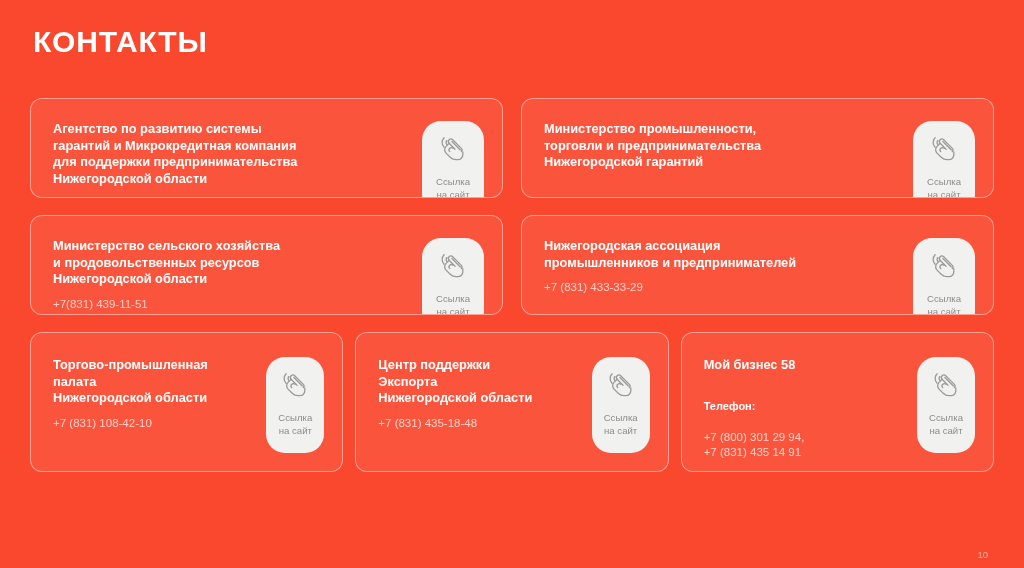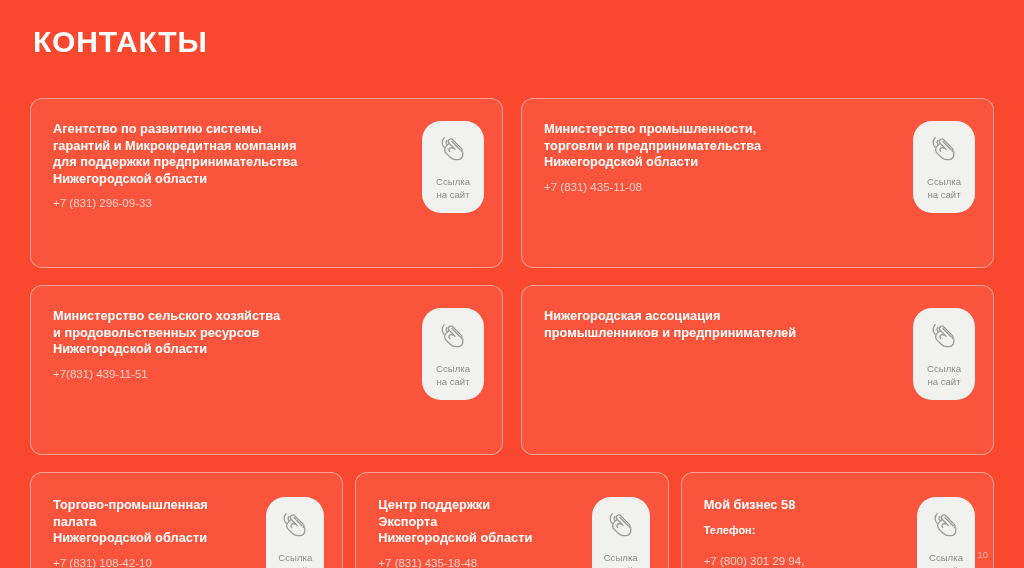--- a/index.html
+++ b/index.html
@@ -51,21 +51,21 @@
     background: #FA553C;
     border: 1px solid rgba(255,255,255,0.45);
     border-radius: 12px;
     display: flex;
     align-items: flex-start;
     justify-content: space-between;
     padding: 22px 18px 20px 22px;
     overflow: hidden;
   }
 
-  .row-1 .card, .row-2 .card { flex: 1 1 0; height: 170px; gap: 10px; }
+  .row-1 .card, .row-2 .card { flex: 1 1 0; height: 100px; gap: 10px; }
   .row-3 .card { flex: 1 1 0; height: 140px; padding-top: 24px; }
 
   .card-text {
     display: flex;
     flex-direction: column;
     min-width: 0;
     padding-right: 10px;
   }
 
   .card-name {
@@ -74,21 +74,21 @@
     line-height: 16.5px;
     color: #FFFFFF;
     white-space: pre-line;
   }
 
   .card-phone-label {
     font-size: 11px;
     font-weight: bold;
     color: #FFFFFF;
     line-height: 15px;
-    margin-top: 9px;
+    margin-top: 25px;
   }
 
   .card-phone {
     font-size: 11.5px;
     line-height: 15.5px;
     color: rgba(255,255,255,0.72);
     white-space: pre-line;
     margin-top: 9px;
   }
   .card-phone.tight { margin-top: 16px; }
@@ -167,22 +167,21 @@
         </span>
         <span class="link-label">Ссылка
 на сайт</span>
       </div>
     </div>
 
     <div class="card">
       <div class="card-text">
         <div class="card-name">Министерство промышленности,
 торговли и предпринимательства
-Нижегородской области</div>
-        <div class="card-phone">+7 (831) 435-11-08</div>
+Нижегородской гарантий</div>
       </div>
       <div class="link-btn">
         <span class="link-icon">
           <svg viewBox="0 0 44 44" fill="none" stroke="#9B9B9B" stroke-width="1.7" stroke-linecap="round" stroke-linejoin="round">
             <path d="M10.5 7.5a8.6 8.6 0 0 0 0 12.2"></path>
             <path d="M14.1 11.1a3.6 3.6 0 0 0 0 5.1"></path>
             <path d="M17.6 15.3l7.0 7.0"></path>
             <path d="M20.6 12.3 L31.5 23.2"></path>
             <path d="M17.0 14.6c-1.3-1.3-1.3-3.3 0-4.6s3.3-1.3 4.6 0l8.6 8.6"></path>
             <path d="M30.2 18.6l2.6 2.6c1.1 1.1 1.1 2.9 0 4.0"></path>
@@ -221,20 +220,21 @@
         </span>
         <span class="link-label">Ссылка
 на сайт</span>
       </div>
     </div>
 
     <div class="card">
       <div class="card-text">
         <div class="card-name">Нижегородская ассоциация
 промышленников и предпринимателей</div>
+        <div class="card-phone">+7 (831) 433-33-29</div>
       </div>
       <div class="link-btn">
         <span class="link-icon">
           <svg viewBox="0 0 44 44" fill="none" stroke="#9B9B9B" stroke-width="1.7" stroke-linecap="round" stroke-linejoin="round">
             <path d="M10.5 7.5a8.6 8.6 0 0 0 0 12.2"></path>
             <path d="M14.1 11.1a3.6 3.6 0 0 0 0 5.1"></path>
             <path d="M17.6 15.3l7.0 7.0"></path>
             <path d="M20.6 12.3 L31.5 23.2"></path>
             <path d="M17.0 14.6c-1.3-1.3-1.3-3.3 0-4.6s3.3-1.3 4.6 0l8.6 8.6"></path>
             <path d="M30.2 18.6l2.6 2.6c1.1 1.1 1.1 2.9 0 4.0"></path>

